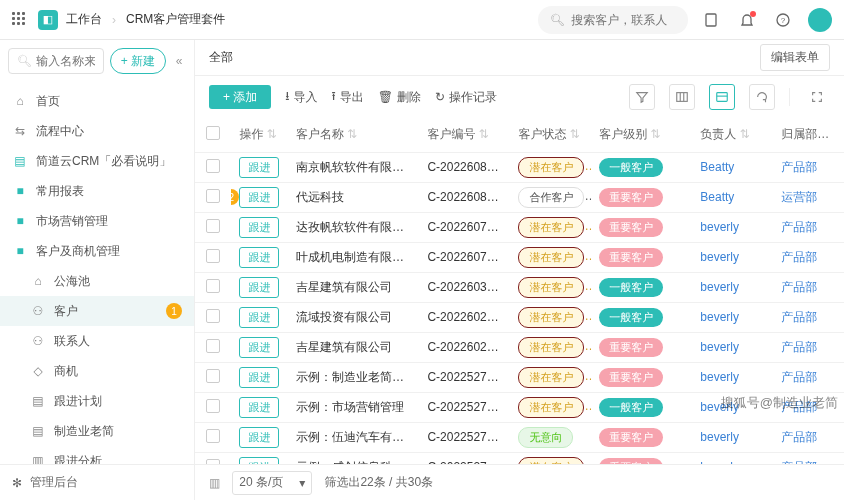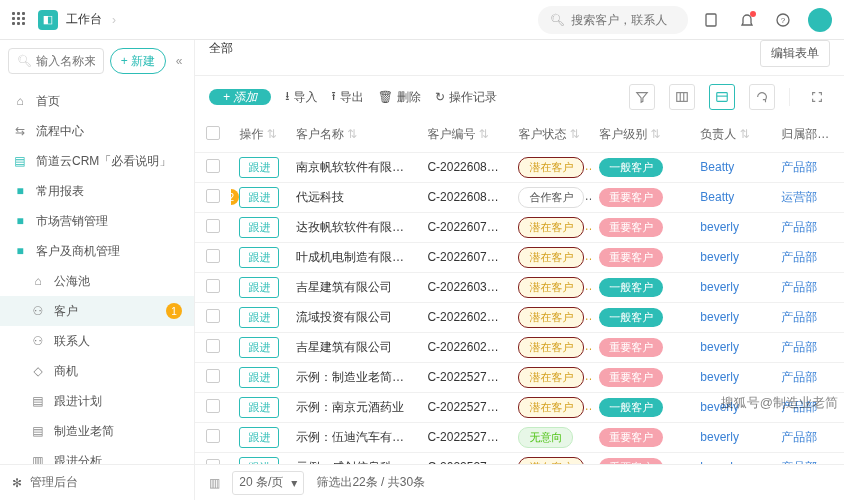--- a/index.html
+++ b/index.html
@@ -34,26 +34,26 @@
 .nav-item.sub { padding-left: 30px; }
 .nav-item.active { background: #eef6f6; }
 .nav-icon { width: 16px; display: flex; justify-content: center; color: #888; }
 .nav-folder .nav-icon { color: #2dbdb6; }
 .nav-doc .nav-icon { color: #2dbdb6; }
 .tag-num { width: 16px; height: 16px; border-radius: 50%; color: #fff; font-size: 10px; display: flex; align-items: center; justify-content: center; margin-left: auto; }
 .tag-num.n1 { background: #faad14; }
 .side-bottom { border-top: 1px solid #eee; height: 36px; display: flex; align-items: center; padding: 0 12px; gap: 8px; color: #666; cursor: pointer; }
 
 .main { flex: 1; display: flex; flex-direction: column; min-width: 0; }
-.main-header { height: 36px; display: flex; align-items: flex-start; padding: 0 14px; border-bottom: 1px solid #eee; }
+.main-header { height: 36px; display: flex; align-items: center; padding: 0 14px; border-bottom: 1px solid #eee; }
 .main-title { font-weight: 500; color: #333; }
 .edit-btn { margin-left: auto; padding: 4px 10px; border: 1px solid #e0e0e0; border-radius: 3px; background: #fff; cursor: pointer; color: #555; font-size: 12px; }
 
 .toolbar { height: 42px; display: flex; align-items: center; padding: 0 14px; gap: 14px; }
-.btn-add { background: #2dbdb6; color: #fff; border: none; border-radius: 12px; height: 16px; padding: 0 14px; font-size: 12px; cursor: pointer; font-style: italic; }
+.btn-add { background: #2dbdb6; color: #fff; border: none; border-radius: 3px; height: 24px; padding: 0 14px; font-size: 12px; cursor: pointer; }
 .tool-link { color: #555; cursor: pointer; display: flex; align-items: center; gap: 4px; }
 .tool-sep { flex: 1; }
 .sq-btn { width: 26px; height: 26px; border: 1px solid #e0e0e0; border-radius: 3px; display: flex; align-items: center; justify-content: center; color: #888; cursor: pointer; }
 .sq-btn.active { border-color: #2dbdb6; color: #2dbdb6; }
 .divider-v { width: 1px; height: 18px; background: #eee; }
 
 .table-area { flex: 1; overflow: auto; position: relative; }
 table { width: 100%; border-collapse: collapse; table-layout: fixed; }
 th, td { text-align: left; padding: 0 8px; height: 30px; border-bottom: 1px solid #f0f0f0; white-space: nowrap; overflow: hidden; text-overflow: ellipsis; }
 th { color: #666; font-weight: normal; height: 34px; }
@@ -71,21 +71,21 @@
 .tag2 { position: absolute; left: -8px; top: 50%; transform: translateY(-50%); width: 16px; height: 16px; border-radius: 50%; background: #faad14; color: #fff; font-size: 10px; display: flex; align-items: center; justify-content: center; }
 .badge { display: inline-block; border-radius: 10px; padding: 2px 10px; font-size: 11px; }
 .b-potential { background: #fff8e0; color: #d4a020; border: 1px solid #7f1d1d; }
 .b-partner { background: #fff; color: #555; border: 1px solid #ddd; }
 .b-noint { background: #e7f7e7; color: #52c41a; border: 1px solid #c4ecc4; }
 .b-normal { background: #2dbdb6; color: #fff; }
 .b-important { background: #f7a3ae; color: #fff; }
 .link { color: #3b82d6; cursor: pointer; }
 
 .footer { height: 36px; border-top: 1px solid #eee; display: flex; align-items: center; padding: 0 14px; gap: 12px; color: #666; }
-.pg-select { height: 24px; border: 1px solid #e0e0e0; border-radius: 3px; padding: 0 6px; display: flex; align-items: center; gap: 8px; cursor: pointer; }
+.pg-select { height: 24px; border: 1px solid #e0e0e0; border-radius: 3px; padding: 0 6px; display: flex; align-items: center; gap: 16px; cursor: pointer; }
 .watermark { position: absolute; right: 6px; bottom: 52px; font-size: 13px; color: rgba(0,0,0,0.5); pointer-events: none; }
 svg { display: block; }
 </style>
 </head>
 <body>
 
 <div class="topbar">
   <div class="grid-icon">
       <span></span>
       <span></span>
@@ -94,20 +94,21 @@
       <span></span>
       <span></span>
       <span></span>
       <span></span>
       <span></span>
     </div>
   <div class="ws-icon">◧</div>
   <div class="breadcrumb">
     <span>工作台</span>
     <span class="bc-sep">›</span>
+    <span>CRM客户管理套件</span>
   </div>
   <div class="topbar-spacer"></div>
   <div class="search-box">
     <span style="color:#aaa;margin-right:6px">🔍︎</span>
     <input placeholder="搜索客户，联系人" style="">
   </div>
   <div class="top-icons">
     <div class="top-icon">
         <svg width="16" height="16" viewBox="0 0 16 16" fill="none" stroke="currentColor" stroke-width="1.3">
           <rect x="3" y="2" width="10" height="12" rx="1"></rect>
@@ -349,21 +350,21 @@
               <td class="col-name">示例：制造业老简…</td>
               <td class="col-code">C-2022527…</td>
               <td class="col-state"><span class="badge b-potential">潜在客户</span></td>
               <td class="col-level"><span class="badge b-important">重要客户</span></td>
               <td class="col-owner"><span class="link">beverly</span></td>
               <td class="col-dept"><span class="link">产品部</span></td>
             </tr>
             <tr>
               <td><span class="chk"></span></td>
               <td class="col-op op-hl"><span class="follow-btn">跟进</span></td>
-              <td class="col-name">示例：南京元酒药业</td>
+              <td class="col-name">示例：市场营销管理</td>
               <td class="col-code">C-2022527…</td>
               <td class="col-state"><span class="badge b-potential">潜在客户</span></td>
               <td class="col-level"><span class="badge b-normal">一般客户</span></td>
               <td class="col-owner"><span class="link">beverly</span></td>
               <td class="col-dept"><span class="link">产品部</span></td>
             </tr>
             <tr>
               <td><span class="chk"></span></td>
               <td class="col-op op-hl"><span class="follow-btn">跟进</span></td>
               <td class="col-name">示例：伍迪汽车有限…</td>

